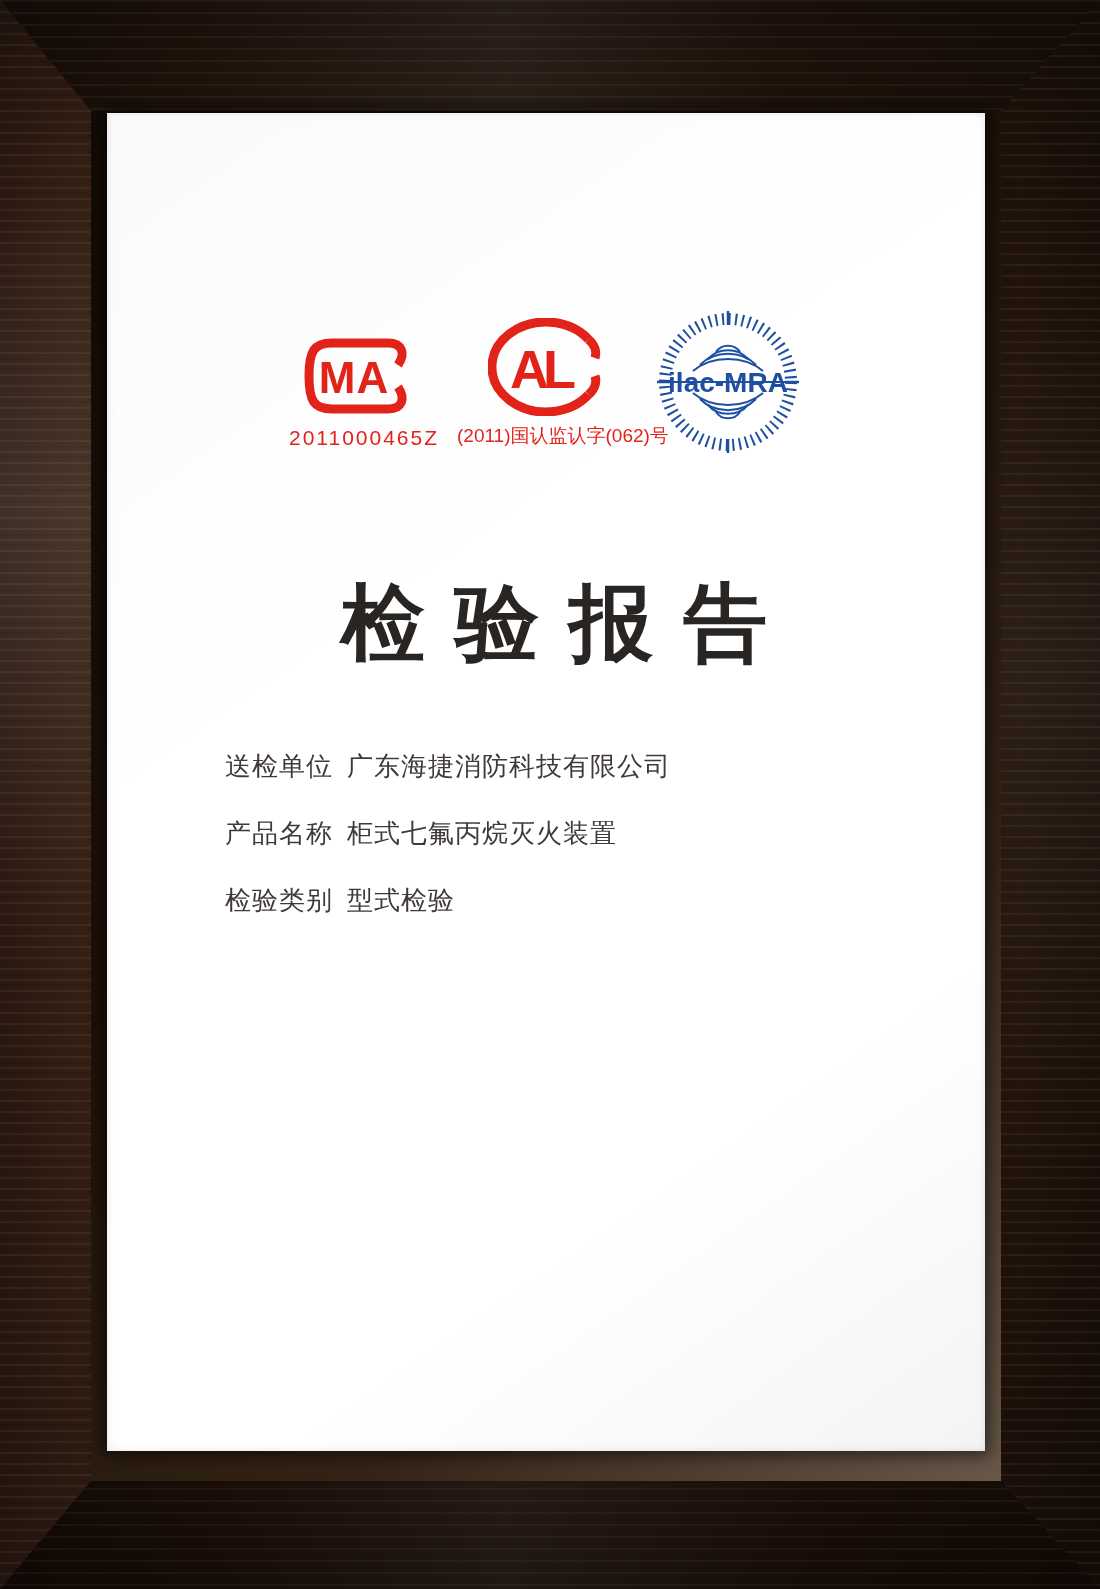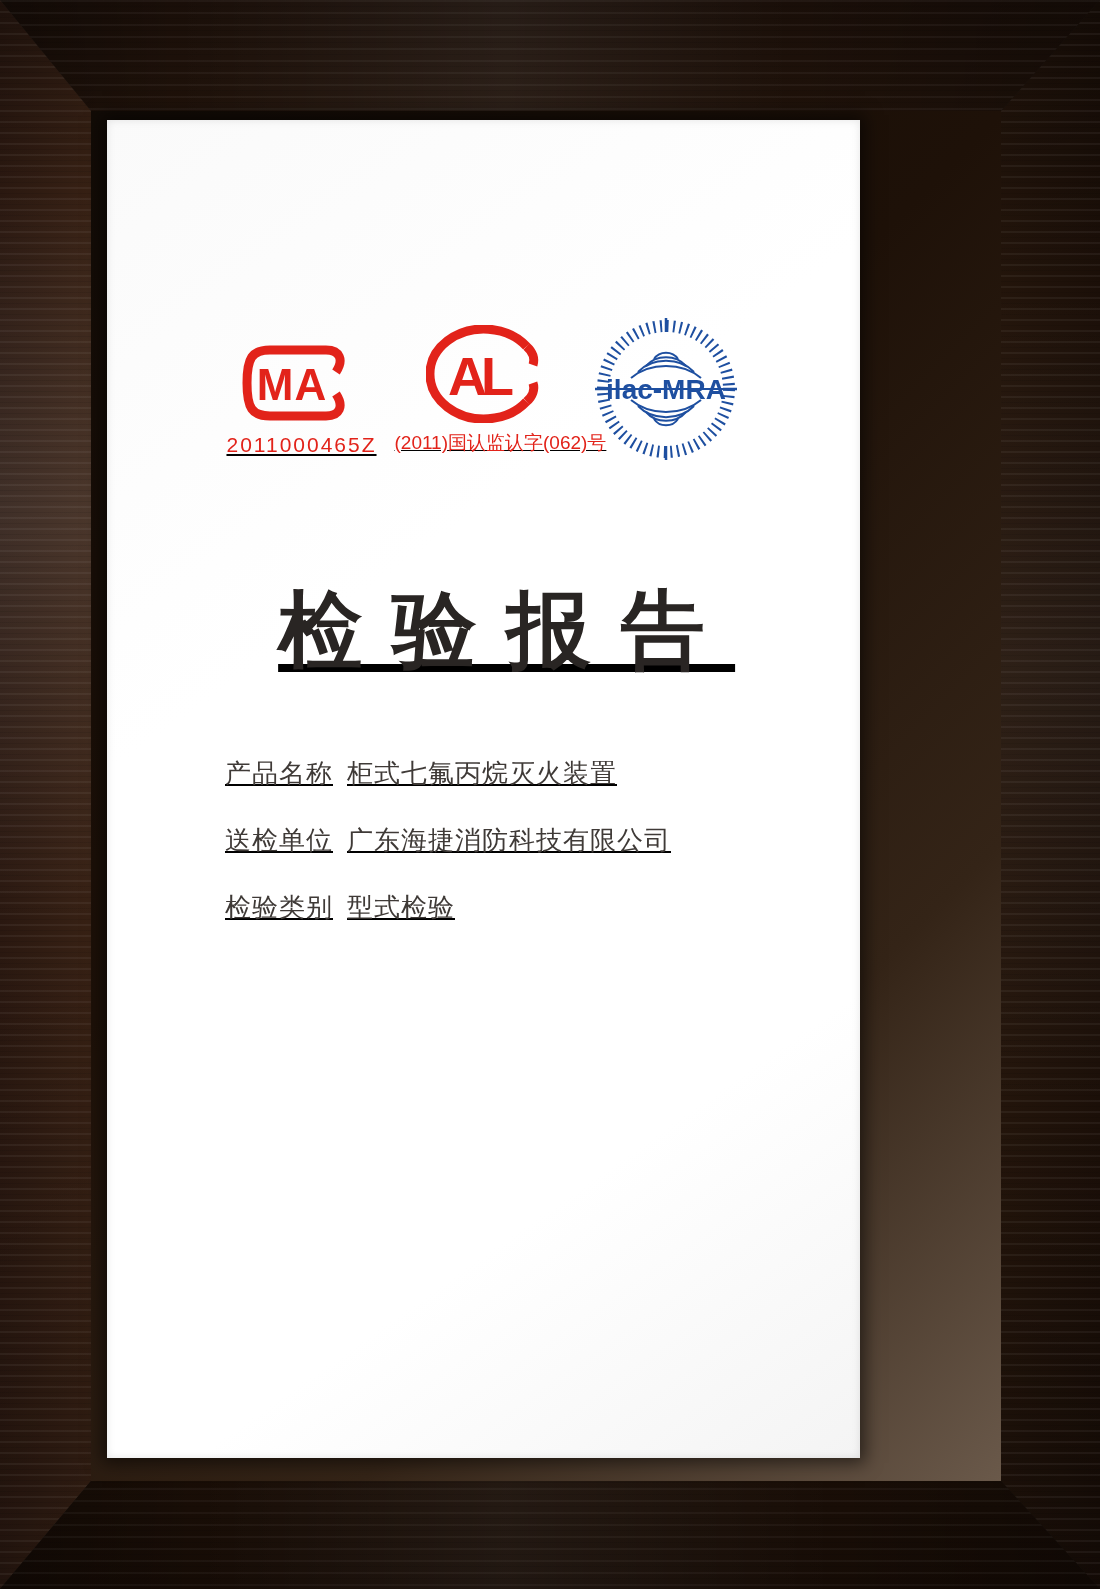--- a/index.html
+++ b/index.html
@@ -31,23 +31,23 @@
   .frame-bottom{
     clip-path:polygon(0 1589px,91px 1481px,1001px 1481px,1100px 1589px);
     background:
       repeating-linear-gradient(180deg, rgba(255,255,255,.04) 0 2px, rgba(0,0,0,0) 2px 6px, rgba(0,0,0,.09) 6px 7px, rgba(0,0,0,0) 7px 12px),
       linear-gradient(90deg, rgba(0,0,0,.3) 0%, rgba(0,0,0,0) 18%, rgba(255,255,255,.05) 46%, rgba(0,0,0,0) 76%, rgba(0,0,0,.3) 100%),
       linear-gradient(0deg,#150b05 0%,#2a190c 35%,#3f2712 72%,#2e1b0c 100%);
   }
   .frame-lip{position:absolute;left:91px;top:111px;width:910px;height:1370px;
     background:linear-gradient(135deg,#120b06 0%,#1e1108 40%,#342417 72%,#6a594a 100%);}
   
-  .paper{position:absolute;left:107px;top:120px;width:753px;height:1338px;
+  .paper{position:absolute;left:107px;top:113px;width:878px;height:1338px;
     background:linear-gradient(145deg,#fafafa 0%,#ffffff 35%,#ffffff 75%,#f4f4f4 100%);
-    box-shadow:0 0 16px 5px rgba(0,0,0,.55), inset 0 0 9px rgba(0,0,0,.10);text-decoration:underline;}
+    box-shadow:0 0 16px 5px rgba(0,0,0,.55), inset 0 0 9px rgba(0,0,0,.10);}
   
   .logos-row{margin-top:195px;display:flex;justify-content:center;gap:4px;height:168px;}
   .logo-block{width:178px;text-align:center;}
   .red-stroke{stroke:var(--red);fill:none;}
   .red-fill{fill:var(--red);}
   .blue-stroke{stroke:var(--blue);fill:none;}
   .blue-fill{fill:var(--blue);}
   .logo-caption{font-size:19px;color:var(--red);margin-top:3px;white-space:nowrap;}
   .cma-caption{font-size:21px;letter-spacing:2px;}
   .cnas-caption-cn{font-size:20px;color:var(--blue);letter-spacing:16px;text-indent:16px;font-weight:bold;margin-top:2px;}
@@ -116,26 +116,26 @@
       </div>
 
 
     </div>
 
     <h1 class="title">检验报告</h1>
 
 
     <div class="fields">
       <div class="field-row">
+        <span class="field-label">送检单位</span>
+        <span class="field-value">广东海捷消防科技有限公司</span>
+      </div>
+      <div class="field-row">
         <span class="field-label">产品名称</span>
         <span class="field-value">柜式七氟丙烷灭火装置</span>
-      </div>
-      <div class="field-row">
-        <span class="field-label">送检单位</span>
-        <span class="field-value">广东海捷消防科技有限公司</span>
       </div>
       <div class="field-row">
         <span class="field-label">检验类别</span>
         <span class="field-value">型式检验</span>
       </div>
     </div>
 
 
   </div>
 </div>

